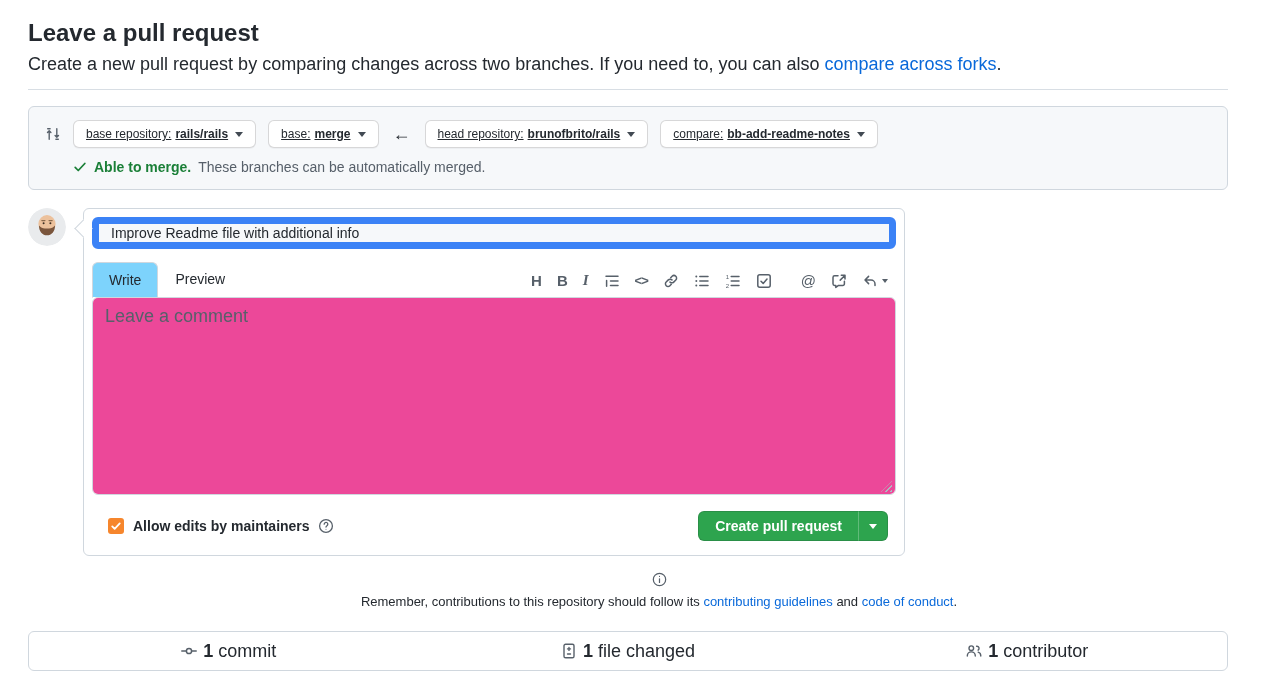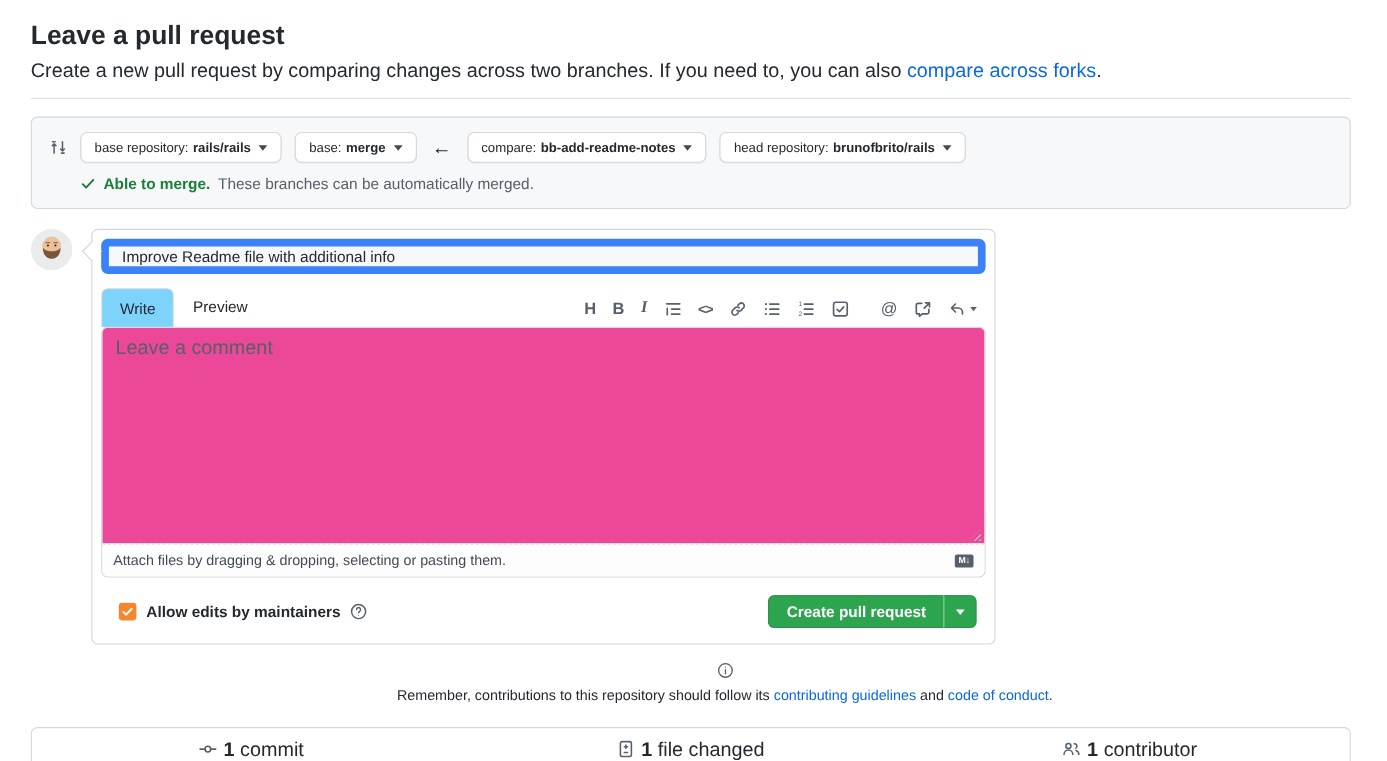--- a/index.html
+++ b/index.html
@@ -9,21 +9,21 @@
 
   h1.page-title { font-size:24px; font-weight:600; line-height:30px; }
   .subtitle { margin-top:6px; font-size:18px; line-height:21px; }
   a.link { color:#0969da; text-decoration:none; cursor:pointer; }
   .top-rule { border:none; border-top:1px solid #d8dee4; margin-top:14px; }
 
   
   .compare-box { margin-top:16px; background:#f6f8fa; border:1px solid #d0d7de; border-radius:6px; padding:13px 16px 14px 16px; }
   .branch-row { display:flex; align-items:center; gap:12px; }
   .range-icon { display:flex; color:#57606a; }
-  .branch-btn { display:inline-flex; align-items:center; gap:4px; background:#ffffff; border:1px solid rgba(31,35,40,0.18); border-radius:6px; height:28px; padding:0 12px; font-size:12px; color:#24292f; cursor:pointer; box-shadow:0 1px 0 rgba(31,35,40,0.04); }
+  .branch-btn { display:inline-flex; align-items:center; gap:4px; background:#ffffff; border:1px solid rgba(31,35,40,0.18); border-radius:6px; height:28px; padding:0 12px; font-size:12px; color:#24292f; cursor:pointer; box-shadow:0 1px 0 rgba(31,35,40,0.04);text-decoration:underline; }
   .branch-btn .lbl { font-weight:400; }
   .branch-btn .val { font-weight:700; }
   .caret { width:0; height:0; border-left:4px solid transparent; border-right:4px solid transparent; border-top:5px solid #424a53; margin-left:3px; }
   .dir-arrow { font-size:18px; color:#24292f; margin:0 2px; }
   .merge-row { margin-top:11px; margin-left:28px; display:flex; align-items:center; gap:7px; font-size:14px; }
   .merge-ok { color:#1a7f37; font-weight:700; }
   .merge-rest { color:#57606a; }
 
   
   .pr-row { margin-top:18px; display:flex; align-items:flex-start; }
@@ -93,27 +93,27 @@
         <span class="val">rails/rails</span>
         <span class="caret"></span>
       </button>
       <button class="branch-btn">
         <span class="lbl">base:</span>
         <span class="val">merge</span>
         <span class="caret"></span>
       </button>
       <span class="dir-arrow">←</span>
       <button class="branch-btn">
+        <span class="lbl">head repository:</span>
+        <span class="val">brunofbrito/rails</span>
+        <span class="caret"></span>
+      </button>
+      <button class="branch-btn">
         <span class="lbl">compare:</span>
         <span class="val">bb-add-readme-notes</span>
-        <span class="caret"></span>
-      </button>
-      <button class="branch-btn">
-        <span class="lbl">head repository:</span>
-        <span class="val">brunofbrito/rails</span>
         <span class="caret"></span>
       </button>
     </div>
     <div class="merge-row">
       <span style="display:flex;">
         <svg width="14" height="14" viewBox="0 0 16 16" fill="none" stroke="#1a7f37" stroke-width="2" stroke-linecap="round" stroke-linejoin="round">
             <path d="M2.5 8.5l3.5 3.5 7.5-8"></path>
           </svg>
       </span>
       <span class="merge-ok">Able to merge.</span>
@@ -188,24 +188,20 @@
                 <path d="M6.6 3.4L3 7l3.6 3.6M3 7h6a4 4 0 014 4v1.4"></path>
               </svg>
             <span class="caret mini-caret"></span>
           </button>
         </div>
       </div>
 
       <div class="comment-wrap">
         <textarea class="comment-area" placeholder="Leave a comment" style=""></textarea>
         <div class="resize-grip"></div>
-        <div class="attach-bar">
-          <span>Attach files by dragging &amp; dropping, selecting or pasting them.</span>
-          <span class="md-badge">M↓</span>
-        </div>
       </div>
 
       <div class="actions-row">
         <span class="checkbox">
           <svg width="12" height="12" viewBox="0 0 16 16" fill="none" stroke="#ffffff" stroke-width="2.4" stroke-linecap="round" stroke-linejoin="round">
               <path d="M3 8.5l3.2 3.2L13 4.5"></path>
             </svg>
         </span>
         <span class="allow-label">Allow edits by maintainers</span>
         <span class="help-icon">

